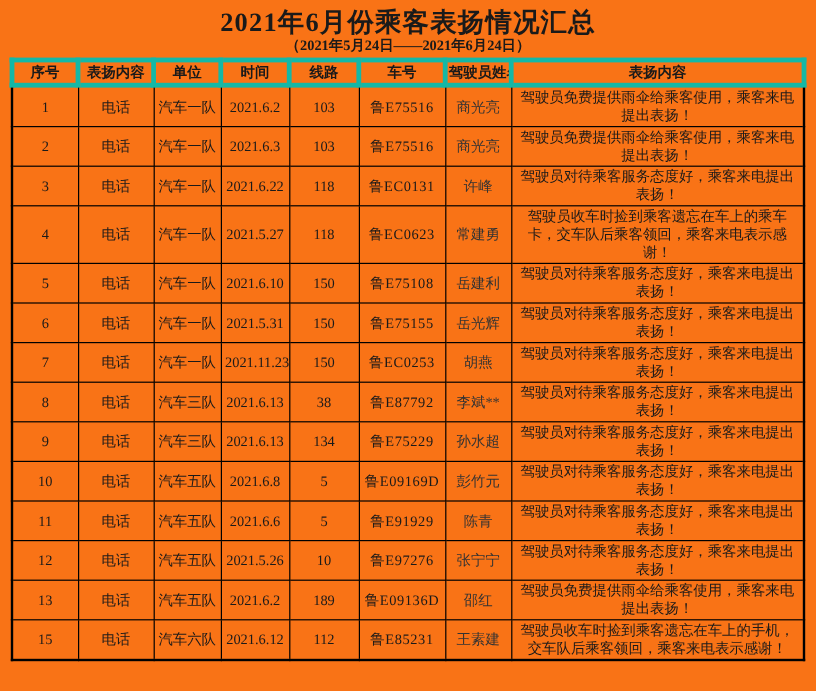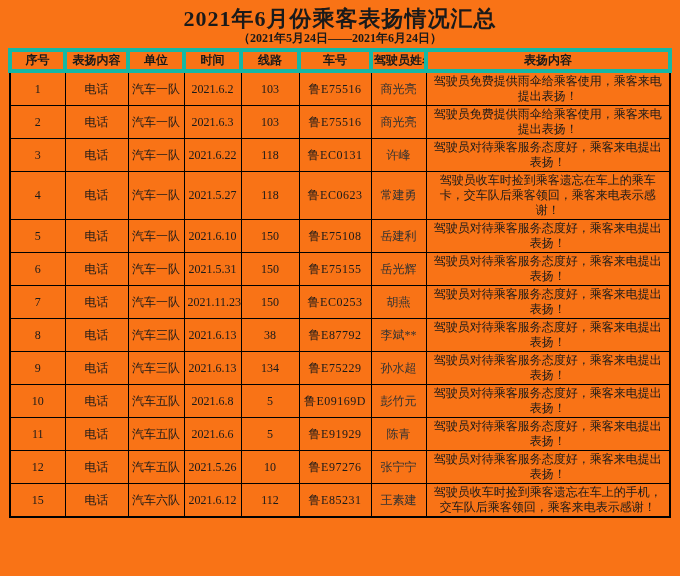--- a/index.html
+++ b/index.html
@@ -216,20 +216,30 @@
           <td class="cell-seq">12</td>
           <td class="cell-method">电话</td>
           <td class="cell-unit">汽车五队</td>
           <td class="cell-date">2021.5.26</td>
           <td class="cell-route">10</td>
           <td class="cell-bus-number">鲁E97276</td>
           <td class="cell-driver-name">张宁宁</td>
           <td class="cell-content">驾驶员对待乘客服务态度好，乘客来电提出表扬！</td>
         </tr>
         <tr>
+          <td class="cell-seq">13</td>
+          <td class="cell-method">电话</td>
+          <td class="cell-unit">汽车五队</td>
+          <td class="cell-date">2021.6.2</td>
+          <td class="cell-route">189</td>
+          <td class="cell-bus-number">鲁E09136D</td>
+          <td class="cell-driver-name">邵红</td>
+          <td class="cell-content">驾驶员免费提供雨伞给乘客使用，乘客来电提出表扬！</td>
+        </tr>
+        <tr>
           <td class="cell-seq">15</td>
           <td class="cell-method">电话</td>
           <td class="cell-unit">汽车六队</td>
           <td class="cell-date">2021.6.12</td>
           <td class="cell-route">112</td>
           <td class="cell-bus-number">鲁E85231</td>
           <td class="cell-driver-name">王素建</td>
           <td class="cell-content">驾驶员收车时捡到乘客遗忘在车上的手机，交车队后乘客领回，乘客来电表示感谢！</td>
         </tr>
       </tbody>

